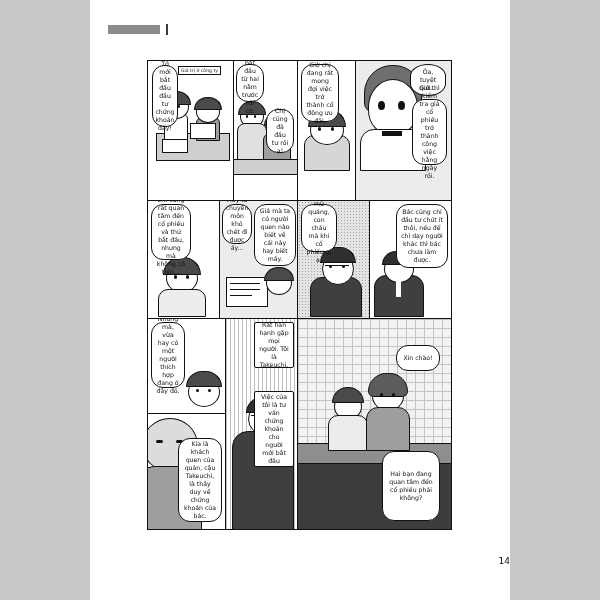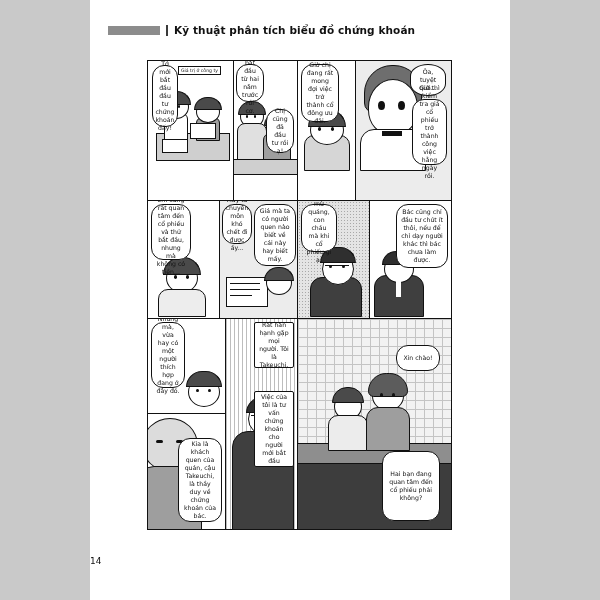--- a/index.html
+++ b/index.html
@@ -157,34 +157,33 @@
     position: absolute;
     background: #fff;
     border: 1px solid #111;
   }
   .blk { position: absolute; background:#111; }
 
   .pagenum {
     position: absolute;
     left: 0; right: 0;
     top: 556px;
-    text-align: left;
+    text-align: right;
     font-size: 9px;
     color: #111;
   }
 </style>
 </head>
 <body>
 
 <div class="page">
 
   <div class="header">
     <div class="header-bar"></div>
     <div class="header-rule"></div>
-    <div class="header-title">Kỹ thuật phân tích biểu đồ chứng khoán</div>
   </div>
 
   <div class="comic">
 
     <div class="tier t1">
 
       <div class="panel" style="left:0;top:0;width:86px;height:100%;">
         <div class="fig" style="left:0;top:0;width:100%;height:100%;">
           <div class="desk" style="left:8px;top:72px;width:72px;height:26px;"></div>
           <div class="body" style="left:16px;top:52px;width:22px;height:26px;border-radius:6px 6px 0 0;"></div>

